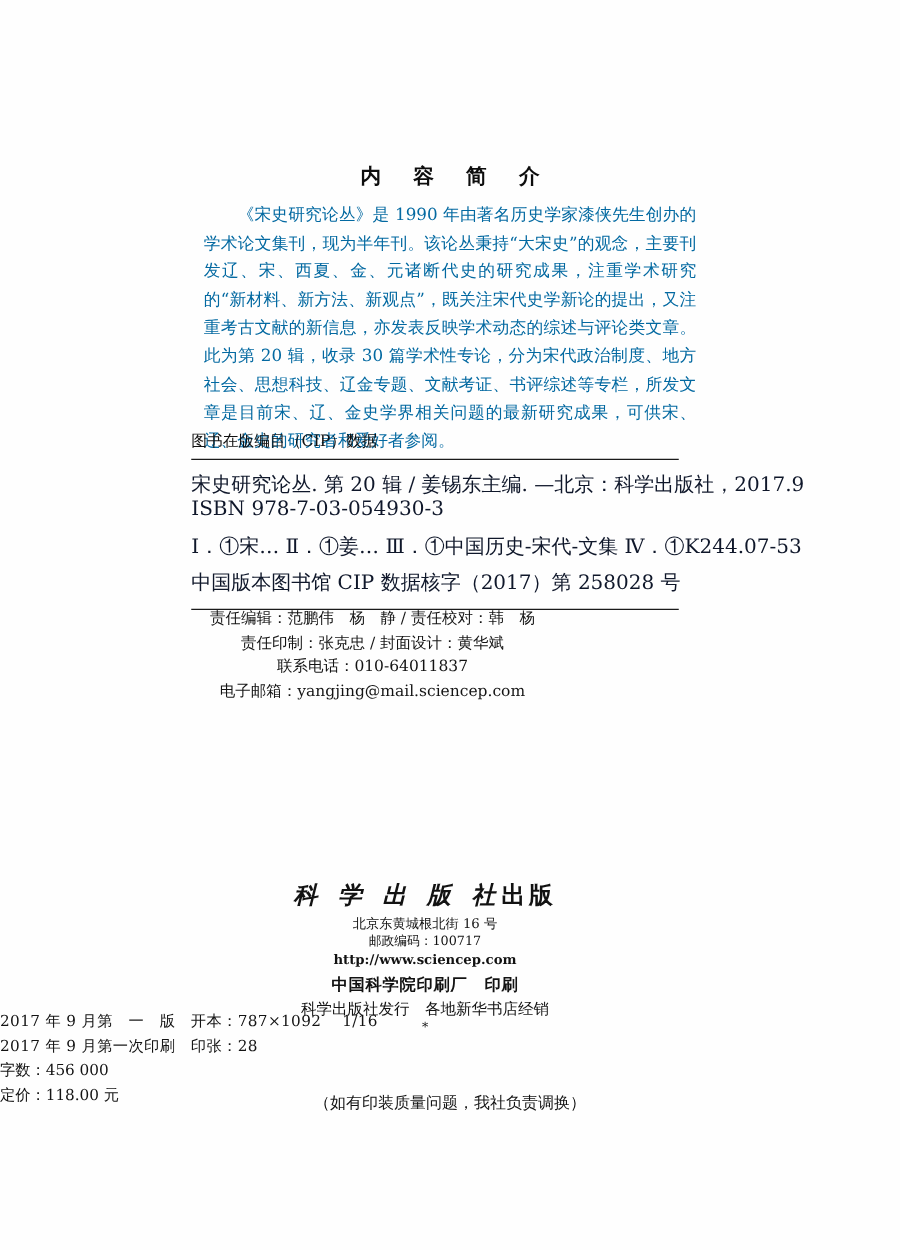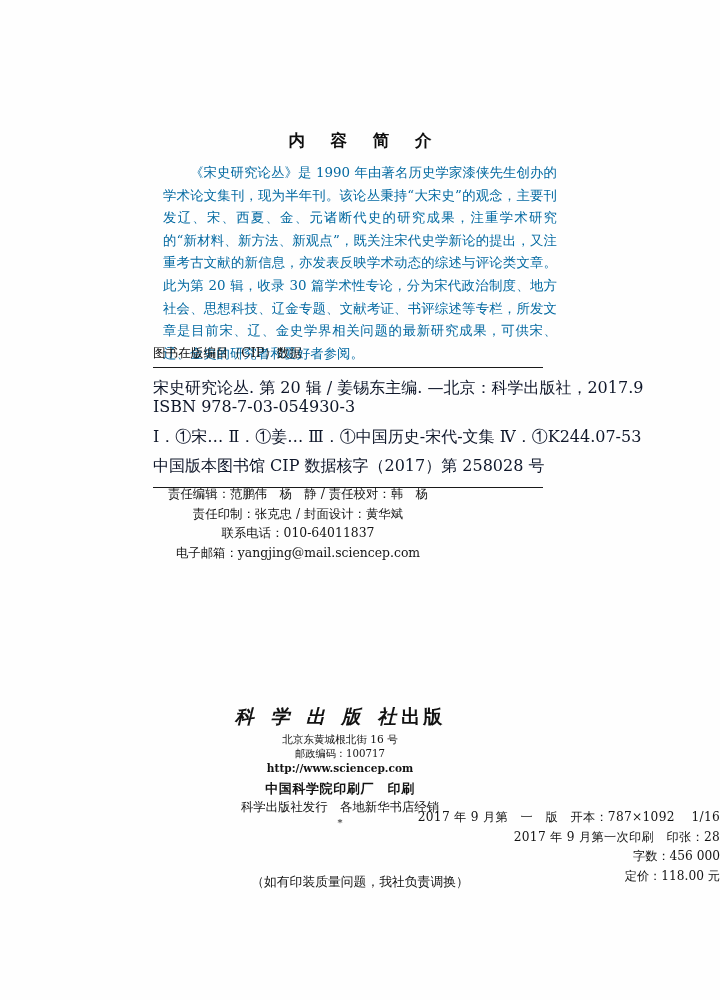--- a/index.html
+++ b/index.html
@@ -157,21 +157,21 @@
     line-height: 12px;
     margin: 1px 0 1px 0;
   }
 
   
   .specs {
     position: absolute;
     left: 0;
     top: 808px;
     width: 720px;
-    text-align: right;
+    text-align: left;
     font-size: 12.2px;
     line-height: 19.5px;
     color: #131313;
     font-family: "DejaVu Serif", "Liberation Serif", serif;
   }
   .specs div { white-space: nowrap; }
   .spec-wide { letter-spacing: 0.3px; }
 
   
   .footer-note {

